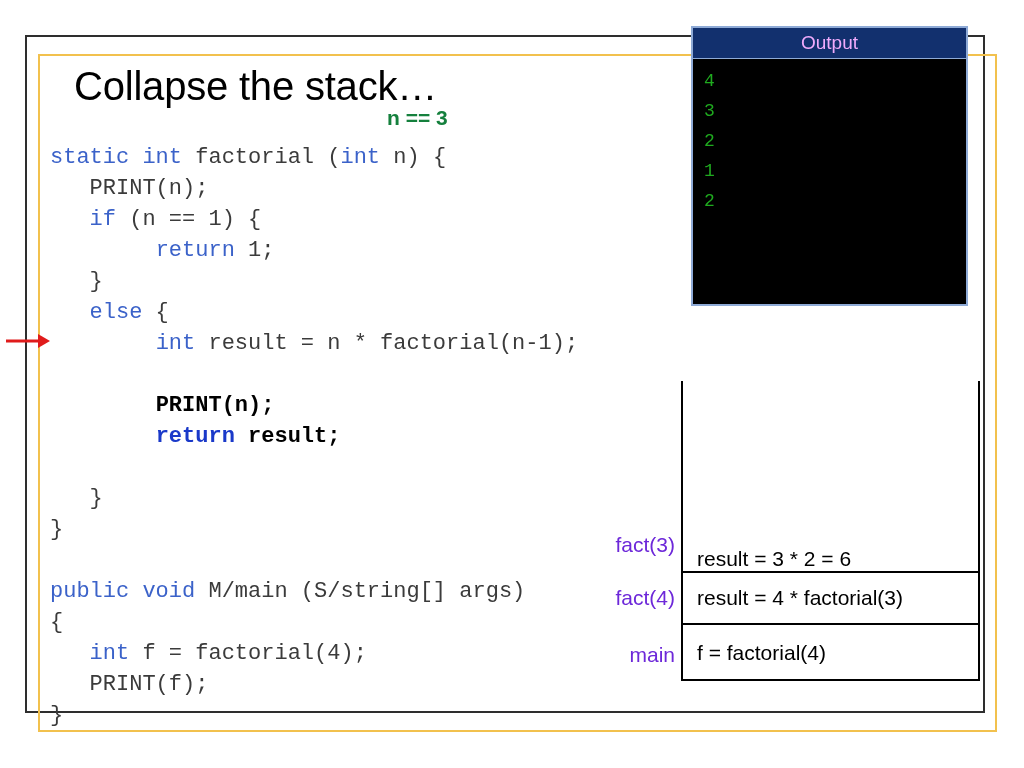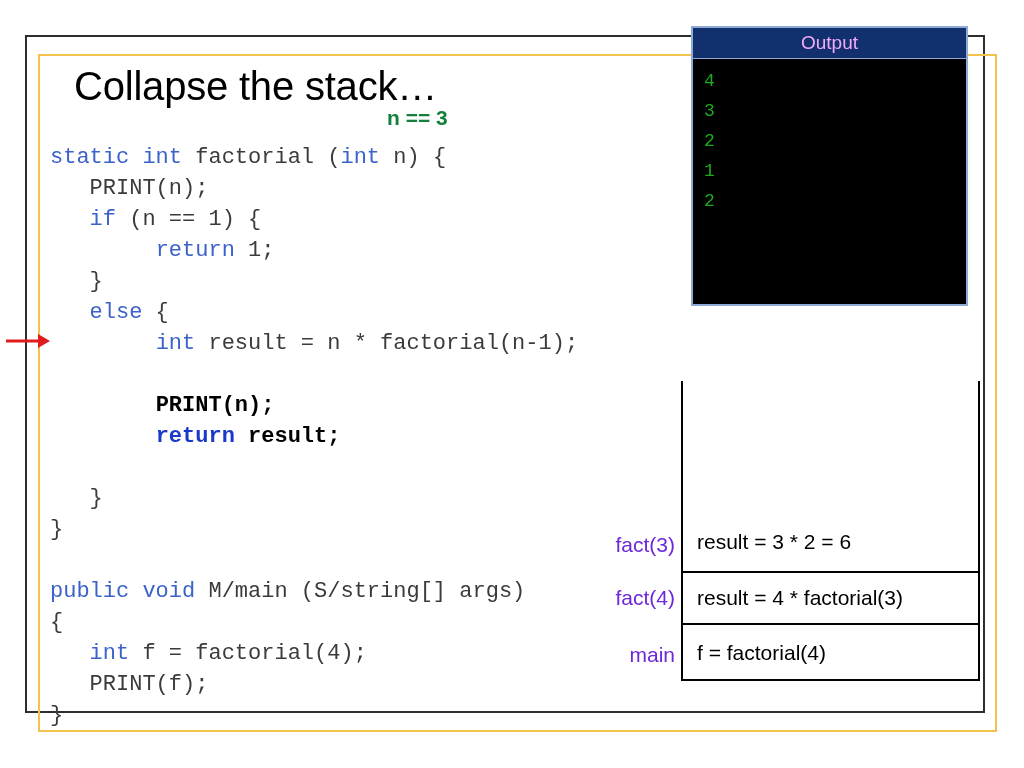--- a/index.html
+++ b/index.html
@@ -133,21 +133,21 @@
   .stack-frame {
     box-sizing: border-box;
     border-top: 2px solid #000000;
     display: flex;
     align-items: center;
     padding-left: 14px;
     font-size: 21px;
     color: #000;
     white-space: nowrap;
   }
-  #stack-frame-fact3 { height: 190px; border-top: none; align-items: flex-end; padding-bottom: 17px; }
+  #stack-frame-fact3 { height: 190px; border-top: none; align-items: flex-end; padding-bottom: 0; }
   #stack-frame-fact4 { height: 52px; }
   #stack-frame-main  { height: 58px; }
 
   .stack-label {
     position: absolute;
     right: 0;
     width: 100px;
     text-align: right;
     font-size: 21px;
     color: #6d28d9;

